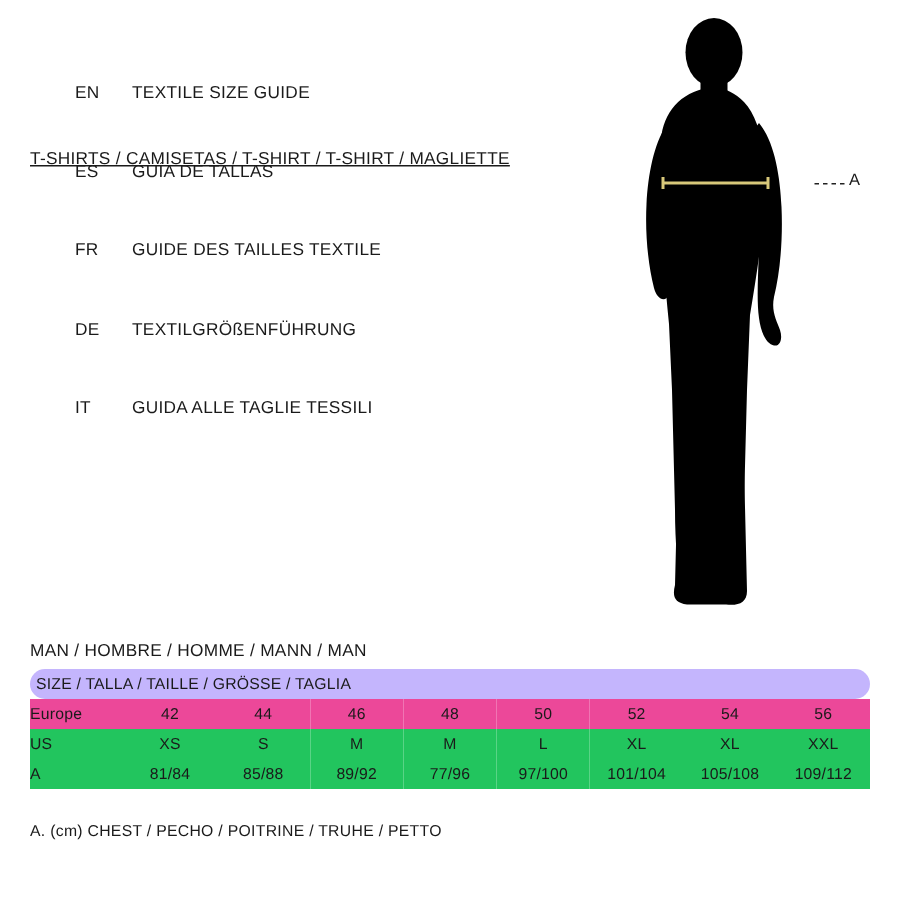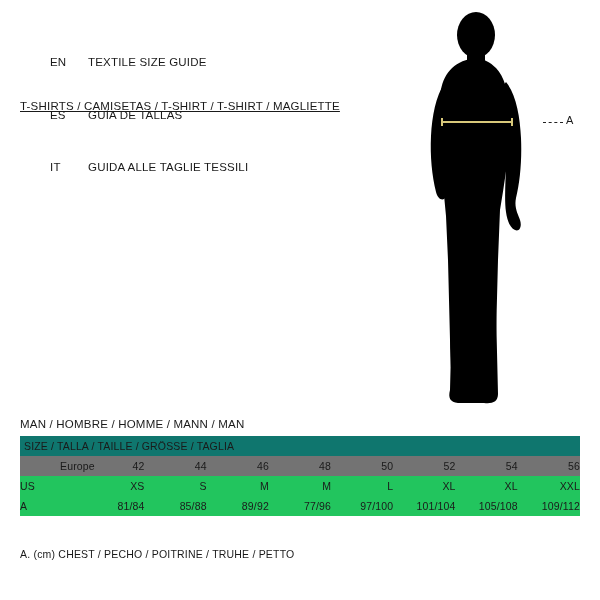--- a/index.html
+++ b/index.html
@@ -88,59 +88,59 @@
     left: 143px;
     top: 112px;
     width: 20px;
     border-top: 1px dashed #222;
   }
 
   
   .table-section {
     position: absolute;
     left: 20px;
-    top: 418px;
+    top: 428px;
     width: 560px;
   }
   .man-title {
     font-size: 11.5px;
     letter-spacing: 0.2px;
     color: #1a1a1a;
     margin-bottom: 6px;
   }
   table.size-table {
     border-collapse: collapse;
     width: 560px;
     table-layout: fixed;
     font-size: 10.5px;
   }
   table.size-table td {
     padding: 4px 0 4px 0;
     color: #1a1a1a;
     letter-spacing: 0.15px;
   }
   tr.row-header td {
-    background: #0f766e;
+    background: #c4b5fd;
     font-size: 10.5px;
     padding-left: 4px;
+    border-radius: 10px;
   }
   tr.row-shade td {
-    background: #737373;
-    padding-left: 40px;
+    background: #ec4899;
   }
   tr.row-plain td {
     background: #22c55e;
   }
   td.label-col {
     width: 86px;
     padding-left: 4px;
   }
   td.val-col {
     width: 67px;
-    text-align: right;
+    text-align: center;
   }
   .footnote {
     position: absolute;
     left: 20px;
     top: 548px;
     font-size: 10.5px;
     letter-spacing: 0.2px;
     color: #1a1a1a;
   }
 </style>
@@ -150,20 +150,28 @@
 <div class="page">
 
   <div class="lang-block">
     <div class="lang-row">
       <span class="lang-code">EN</span>
       <span class="lang-text">TEXTILE SIZE GUIDE</span>
     </div>
     <div class="lang-row">
       <span class="lang-code">ES</span>
       <span class="lang-text">GUÍA DE TALLAS</span>
+    </div>
+    <div class="lang-row">
+      <span class="lang-code">FR</span>
+      <span class="lang-text">GUIDE DES TAILLES TEXTILE</span>
+    </div>
+    <div class="lang-row">
+      <span class="lang-code">DE</span>
+      <span class="lang-text">TEXTILGRÖßENFÜHRUNG</span>
     </div>
     <div class="lang-row">
       <span class="lang-code">IT</span>
       <span class="lang-text">GUIDA ALLE TAGLIE TESSILI</span>
     </div>
   </div>
 
   <div class="categories">
     <div class="cat-line">T-SHIRTS / CAMISETAS / T-SHIRT / T-SHIRT / MAGLIETTE</div>
   </div>

